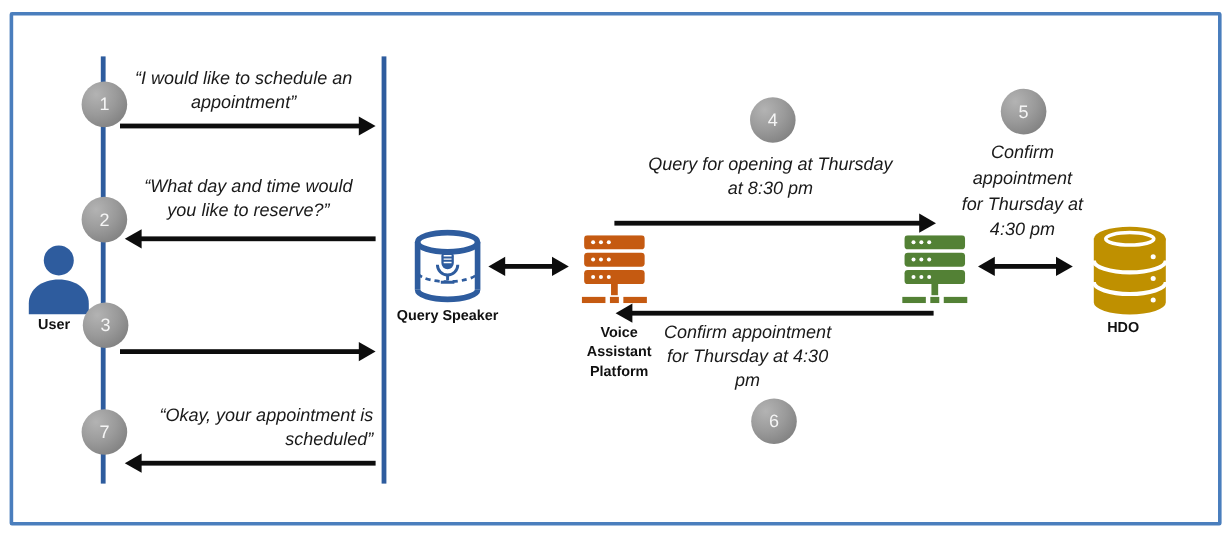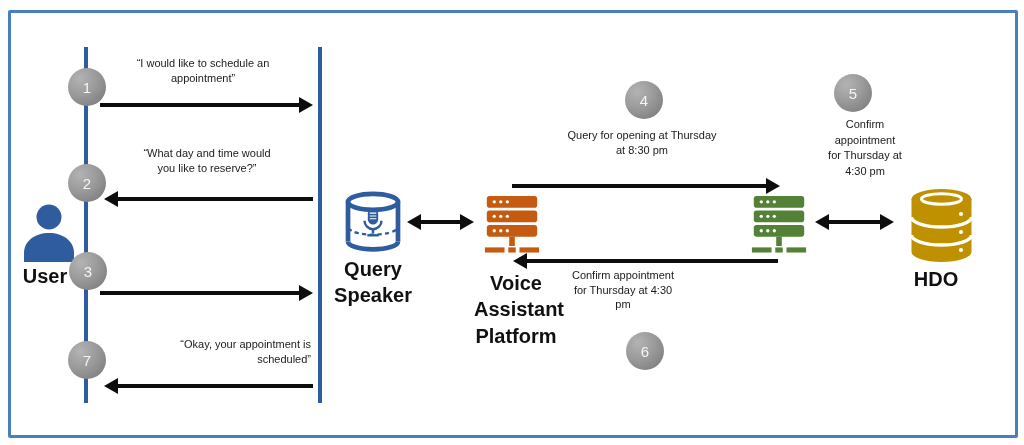--- a/index.html
+++ b/index.html
@@ -6,26 +6,26 @@
   #canvas{
     position:relative;width:1024px;height:445px;background:#ffffff;overflow:hidden;
     font-family:"Liberation Sans",sans-serif;color:#1a1a1a;
   }
   .frame{
     position:absolute;left:8px;top:10px;width:1004px;height:422px;
     border:3px solid #4a7ebd;border-radius:2px;
   }
   .lifeline{position:absolute;width:4px;background:#2e5c9e;}
   .msg{
-    position:absolute;font-size:11px;line-height:1.32;
+    position:absolute;font-style:italic;font-size:15px;line-height:1.32;
     text-align:center;white-space:pre-line;color:#1a1a1a;
   }
   .msg.tall{line-height:1.42;}
   .actor-label{
-    position:absolute;font-weight:700;font-size:20px;line-height:1.32;
+    position:absolute;font-weight:700;font-size:12px;line-height:1.32;
     text-align:center;color:#111;
   }
   .numcircle{
     position:absolute;width:38px;height:38px;border-radius:50%;
     background:radial-gradient(circle at 32% 28%, #b3b3b3 0%, #9a9a9a 45%, #747474 100%);
     color:#f5f5f5;font-size:15px;display:flex;align-items:center;justify-content:center;
   }
   .arrow{position:absolute;height:4px;background:#0d0d0d;}
   .arrow.right::after{
     content:"";position:absolute;right:-13px;top:-6px;width:0;height:0;
@@ -145,21 +145,21 @@
   <div class="numcircle" style="left:834px;top:74px;">5</div>
   <div class="numcircle" style="left:626px;top:332px;">6</div>
   <div class="numcircle" style="left:68px;top:341px;">7</div>
 
   <div class="msg" style="left:95px;top:56px;width:216px;">“I would like to schedule an
 appointment”</div>
   <div class="msg" style="left:99px;top:146px;width:216px;">“What day and time would
 you like to reserve?”</div>
   <div class="msg" style="left:526px;top:128px;width:232px;">Query for opening at Thursday
 at 8:30 pm</div>
-  <div class="msg tall" style="left:795px;top:117px;width:114px;margin-left:13px;">Confirm
+  <div class="msg tall" style="left:795px;top:117px;width:114px;">Confirm
 appointment
 for Thursday at
 4:30 pm</div>
   <div class="msg" style="left:507px;top:268px;width:232px;">Confirm appointment
 for Thursday at 4:30
 pm</div>
   <div class="msg" style="left:95px;top:337px;width:216px;text-align:right;">“Okay, your appointment is
 scheduled”</div>
 
   <div class="arrow right" style="left:100px;top:103px;width:200px;"></div>

